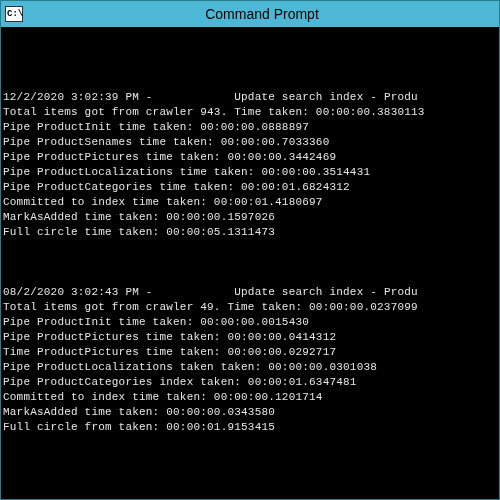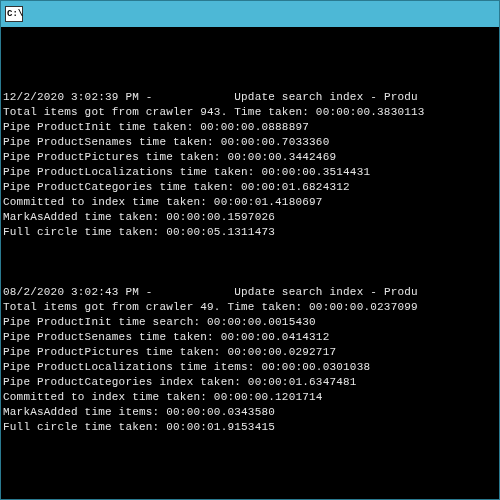--- a/index.html
+++ b/index.html
@@ -73,40 +73,41 @@
   </style>
 </head>
 <body>
 
 <div class="window">
 
   <div class="titlebar">
     <div class="titlebar-icon">
       <span class="cursor">C:\</span>
     </div>
+    <div class="title-text">Command Prompt</div>
   </div>
 
   <div class="terminal">
 <div class="blank-line"></div>
 <div class="blk1"><span>12/2/2020 3:02:39 PM</span> - <span class="redacted">          </span><span> Update search index - Produ</span>
 <span>Total items got from crawler 943. Time taken: 00:00:00.3830113</span>
 <span>Pipe ProductInit time taken: 00:00:00.0888897</span>
 <span>Pipe ProductSenames time taken: 00:00:00.7033360</span>
 <span>Pipe ProductPictures time taken: 00:00:00.3442469</span>
 <span>Pipe ProductLocalizations time taken: 00:00:00.3514431</span>
 <span>Pipe ProductCategories time taken: 00:00:01.6824312</span>
 <span>Committed to index time taken: 00:00:01.4180697</span>
 <span>MarkAsAdded time taken: 00:00:00.1597026</span>
 <span>Full circle time taken: 00:00:05.1311473</span></div>
 <div class="blank-line"></div>
 <div class="blk2"><span>08/2/2020 3:02:43 PM</span> - <span class="redacted">          </span><span> Update search index - Produ</span>
 <span>Total items got from crawler 49. Time taken: 00:00:00.0237099</span>
-<span>Pipe ProductInit time search: 00:00:00.0015430</span>
-<span>Pipe ProductSenames time taken: 00:00:00.0414312</span>
-<span>Pipe ProductPictures time taken: 00:00:00.0292717</span>
-<span>Pipe ProductLocalizations time items: 00:00:00.0301038</span>
+<span>Pipe ProductInit time taken: 00:00:00.0015430</span>
+<span>Pipe ProductPictures time taken: 00:00:00.0414312</span>
+<span>Time ProductPictures time taken: 00:00:00.0292717</span>
+<span>Pipe ProductLocalizations taken taken: 00:00:00.0301038</span>
 <span>Pipe ProductCategories index taken: 00:00:01.6347481</span>
 <span>Committed to index time taken: 00:00:00.1201714</span>
-<span>MarkAsAdded time items: 00:00:00.0343580</span>
-<span>Full circle time taken: 00:00:01.9153415</span></div>
+<span>MarkAsAdded time taken: 00:00:00.0343580</span>
+<span>Full circle from taken: 00:00:01.9153415</span></div>
   </div>
 
 </div>
 
 </body></html>

